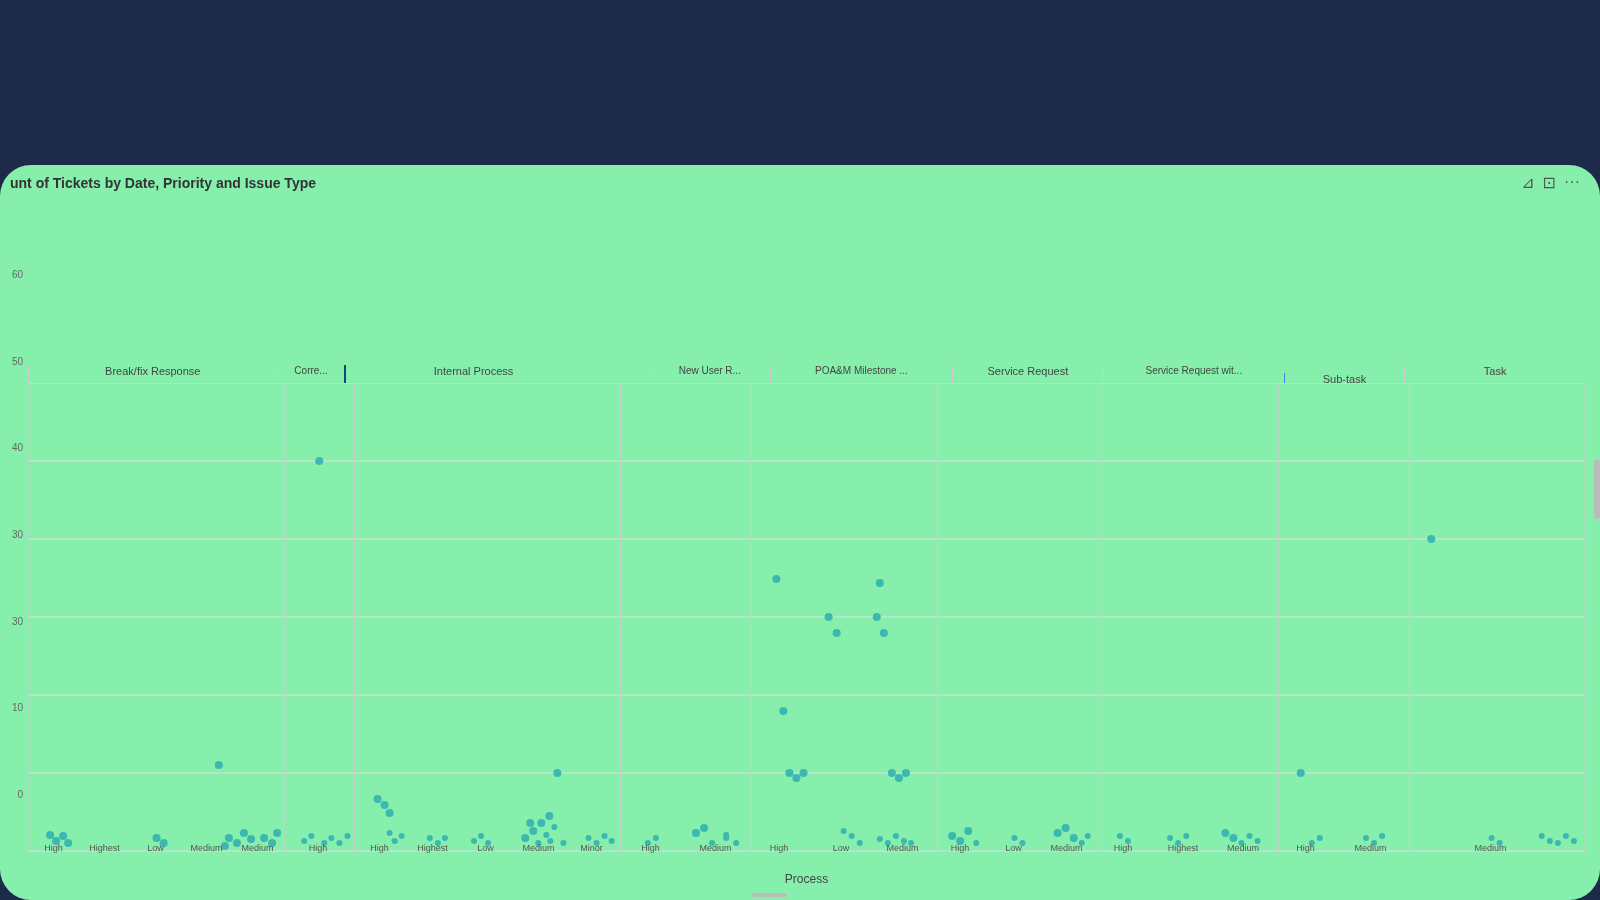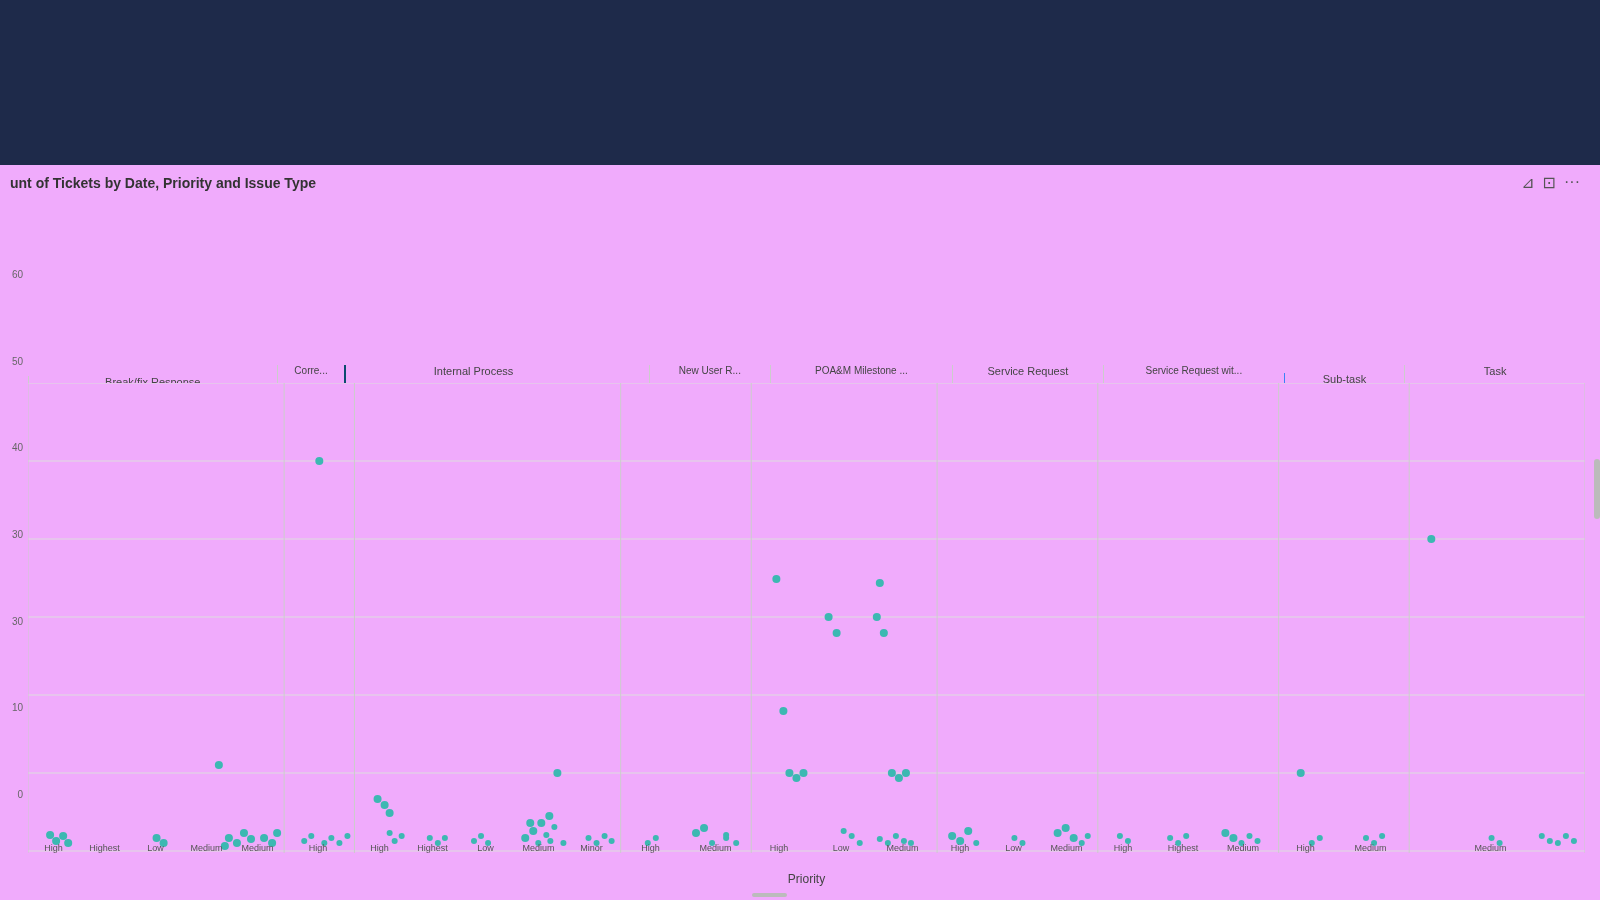--- a/index.html
+++ b/index.html
@@ -5,25 +5,26 @@
     * { margin: 0; padding: 0; box-sizing: border-box; }
     body { background: #1e2a4a; width: 1600px; height: 900px; overflow: hidden; font-family: 'Segoe UI', Arial, sans-serif; }
 
     .top-bar {
       background: #1e2a4a;
       height: 165px;
       width: 100%;
     }
 
     .chart-container {
-      background: #f0abfc;
+      background: #86efac;
       width: 100%;
       height: 735px;
       position: relative;
       overflow: hidden;
+      border-radius: 31px;
     }
 
     .chart-title {
       position: absolute;
       top: 10px;
       left: 10px;
       font-size: 14px;
       color: #333;
       font-weight: 600;
       z-index: 10;
@@ -119,21 +120,21 @@
     <span class="y-label">60</span>
     <span class="y-label">50</span>
     <span class="y-label">40</span>
     <span class="y-label">30</span>
     <span class="y-label">30</span>
     <span class="y-label">10</span>
     <span class="y-label">0</span>
   </div>
 
   <div style="position:absolute; left:28px; top:200px; right:15px; height:18px; display:flex;">
-    <div class="col-header" style="width:16.5%; border-left:1px solid #ccc; padding:0 4px;margin-top:11px;">Break/fix Response</div>
+    <div class="col-header" style="width:16.5%; border-left:1px solid #ccc; padding:0 4px;">Break/fix Response</div>
     <div class="col-header" style="width:4.5%; border-left:1px solid #ccc; padding:0 2px; font-size:10px;">Corre...</div>
     <div class="col-header" style="width:17%; border-left:2px solid #0c4a6e; padding:0 4px;">Internal Process</div>
     <div class="col-header" style="width:8%; border-left:1px solid #ccc; padding:0 14px; font-size:10px;margin-left:48px;">New User R...</div>
     <div class="col-header" style="width:12%; border-left:1px solid #ccc; padding:0 18px; font-size:10px;">POA&amp;M Milestone ...</div>
     <div class="col-header" style="width:10%; border-left:1px solid #ccc; padding:0 10px;">Service Request</div>
     <div class="col-header" style="width:12%; border-left:1px solid #ccc; padding:0 2px; font-size:10px;">Service Request wit...</div>
     <div class="col-header" style="width:8%; border-left:1px solid #3b82f6; padding:0 2px;margin-top:8px;">Sub-task</div>
     <div class="col-header" style="width:12%; border-left:1px solid #ccc; padding:0 2px;">Task</div>
   </div>
 
@@ -343,19 +344,19 @@
     <span class="x-label" style="width:60px;">High</span>
     <span class="x-label" style="width:60px;">Highest</span>
     <span class="x-label" style="width:60px;">Medium</span>
 
     <span class="x-label" style="width:65px;">High</span>
     <span class="x-label" style="width:65px;">Medium</span>
 
     <span class="x-label" style="width:175px;">Medium</span>
   </div>
 
-  <div style="position:absolute; bottom:14px; left:28px; right:15px; text-align:center; font-size:12px; color:#444;">Priority</div>
+  <div style="position:absolute; bottom:14px; left:28px; right:15px; text-align:center; font-size:12px; color:#444;">Process</div>
 
   <div class="scrollbar-right"></div>
 
   <div class="scrollbar-bottom" style="position:absolute; bottom:3px; left:47%; width:35px; height:4px; background:#bbb; border-radius:2px;"></div>
 
 </div>
 
 </body></html>

